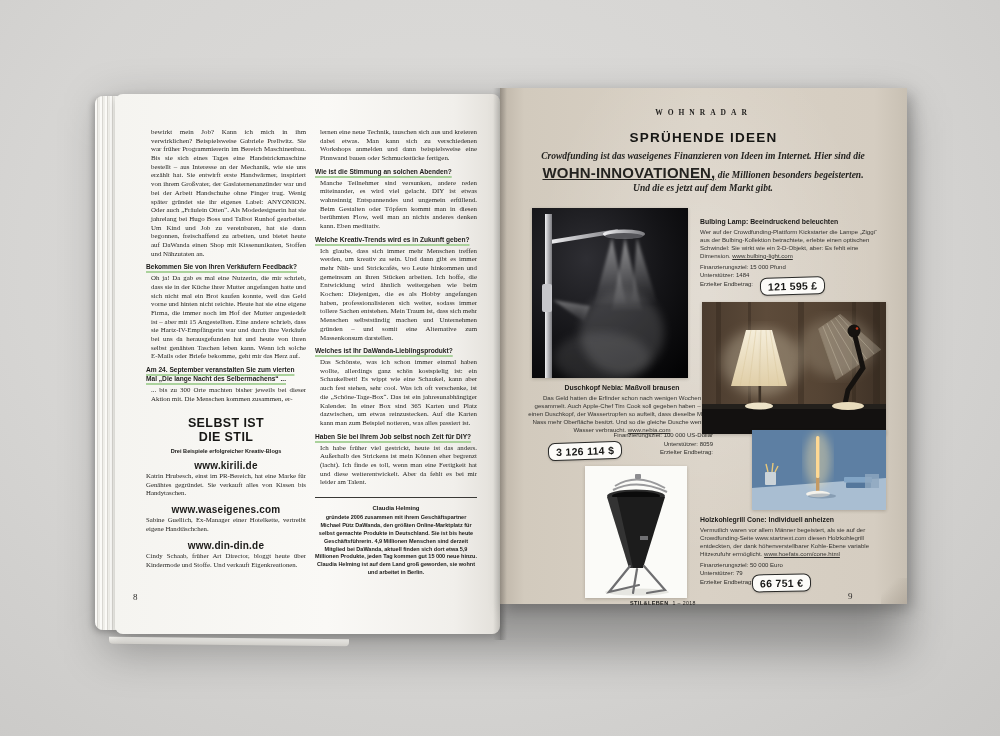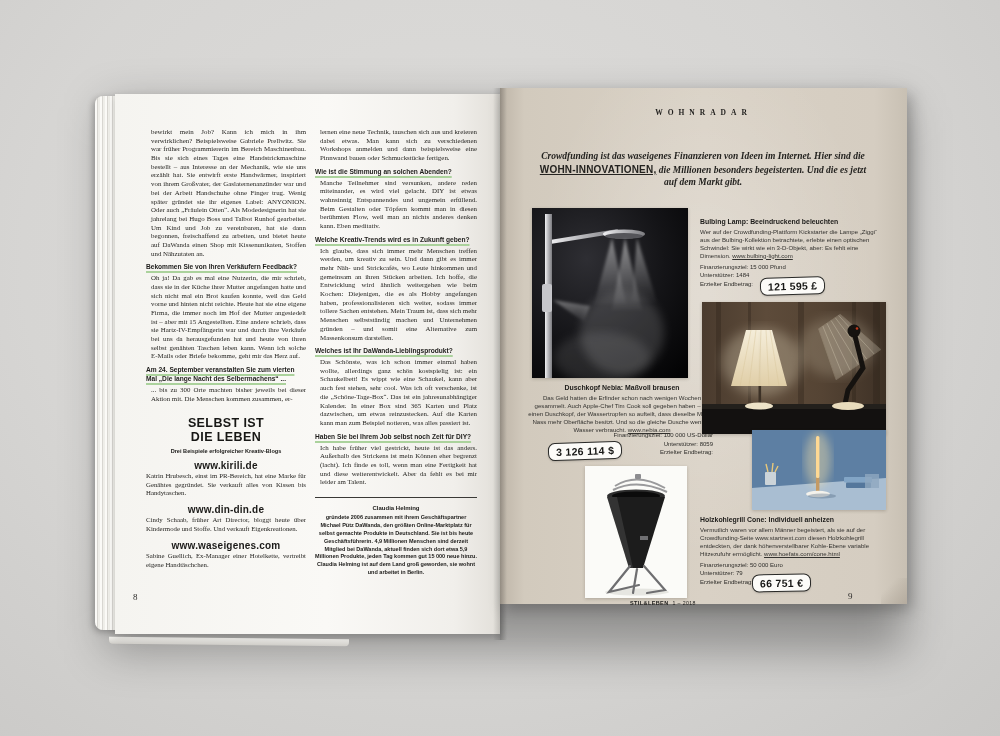--- a/index.html
+++ b/index.html
@@ -14,21 +14,21 @@
     background:rgba(0,0,0,.30);filter:blur(22px);border-radius:8px;}
   .stack-left{position:absolute;left:0;top:8px;width:24px;height:534px;
     border-radius:8px 0 0 8px;
     background:repeating-linear-gradient(90deg,#fbfaf7 0 2px,#d8d6d1 2px 3px,#efeee9 3px 5px);
     box-shadow:-2px 2px 6px rgba(0,0,0,.25);}
   .stack-bottom{position:absolute;left:14px;bottom:-5px;width:240px;height:7px;
     background:linear-gradient(180deg,#f1f0ec,#cfcdc8);transform:rotate(.6deg);
     border-radius:0 0 4px 4px;}
   .page-left{position:absolute;left:20px;top:6px;width:385px;height:540px;
     background:linear-gradient(90deg,#f5f4f0 0%,#faf9f6 55%,#f1efeb 88%,#e2dfd9 100%);
-    box-shadow:0 3px 8px rgba(0,0,0,.18);}
+    box-shadow:0 3px 8px rgba(0,0,0,.18);border-radius:8px;}
   .page-right{position:absolute;left:405px;top:0;width:407px;height:516px;
     background:
       radial-gradient(ellipse at 50% 40%, rgba(255,255,255,.25) 0%, rgba(255,255,255,0) 60%),
       linear-gradient(90deg,#beb5a8 0%,#d2cabd 6%,#d9d1c5 50%,#d5cdc1 92%,#c8c0b3 100%);
     box-shadow:4px 6px 14px rgba(0,0,0,.25);}
   .page-right::after{content:"";position:absolute;right:0;bottom:0;width:26px;height:26px;
     background:linear-gradient(315deg,#b5ac9f 0%,rgba(213,205,193,0) 70%);}
   .spine{position:absolute;left:398px;top:0;width:14px;height:552px;
     background:linear-gradient(90deg,rgba(0,0,0,0) 0%,rgba(0,0,0,.14) 48%,rgba(0,0,0,.22) 52%,rgba(0,0,0,0) 100%);z-index:5;}
 
@@ -54,21 +54,21 @@
 
   
   .kicker{position:absolute;left:0;top:20px;width:100%;text-align:center;
     font-family:"Liberation Serif",serif;font-weight:bold;font-size:7.5px;letter-spacing:5px;color:#1f1e1c;}
   .rp-title{position:absolute;left:0;top:42px;width:100%;text-align:center;
     font-size:13.5px;font-weight:bold;letter-spacing:1.2px;color:#161614;}
   .rp-intro{position:absolute;left:33px;top:62px;width:340px;text-align:center;
     font-family:"Liberation Serif",serif;font-style:italic;font-weight:bold;
     font-size:9.5px;line-height:1.32;color:#242320;}
   .rp-intro .inno{font-family:"Liberation Sans",sans-serif;font-style:normal;
-    text-decoration:underline;text-decoration-thickness:1px;letter-spacing:.2px;font-size:10px;}
+    text-decoration:underline;text-decoration-thickness:1px;letter-spacing:.2px;font-size:15px;}
   .photo{position:absolute;box-shadow:0 1px 3px rgba(60,50,40,.25);}
   .prod-head{font-size:6.9px;font-weight:bold;color:#1c1b19;margin:0 0 2.5px 0;}
   .prod-body{font-size:6.1px;line-height:1.32;color:#33322f;margin:0;}
   .prod-body .lnk{text-decoration:underline;}
   .fineprint{font-size:6px;line-height:1.45;color:#2e2d2a;}
   .badge{position:absolute;background:#fcfbf8;border:1.1px solid #2a2a28;border-radius:7px;
     padding:1.5px 7px 2.5px 7px;font-size:10.5px;font-weight:bold;color:#171715;
     letter-spacing:.3px;box-shadow:0 1px 2px rgba(0,0,0,.15);white-space:nowrap;}
   .nebia-block{position:absolute;left:28px;top:296px;width:188px;text-align:center;}
   .nebia-fine{position:absolute;left:60px;top:343px;width:153px;text-align:right;}
@@ -91,35 +91,35 @@
     <div class="col col1">
       <p class="body-p">bewirkt mein Job? Kann ich mich in ihm verwirklichen? Beispielsweise Gabriele Prellwitz. Sie war früher Programmiererin im Bereich Maschinenbau. Bis sie sich eines Tages eine Handstrickmaschine bestellt – aus Interesse an der Mechanik, wie sie uns erzählt hat. Sie entwirft erste Handwärmer, inspiriert von ihrem Großvater, der Gaslaternenanzünder war und bei der Arbeit Handschuhe ohne Finger trug. Wenig später gründet sie ihr eigenes Label: ANYONION. Oder auch „Fräulein Otten“. Als Modedesignerin hat sie jahrelang bei Hugo Boss und Talbot Runhof gearbeitet. Um Kind und Job zu vereinbaren, hat sie dann begonnen, freischaffend zu arbeiten, und bietet heute auf DaWanda einen Shop mit Kissenunikaten, Stoffen und Nähzutaten an.</p>
       <div class="q"><span>Bekommen Sie von Ihren Verkäufern Feedback?</span></div>
       <p class="body-p">Oh ja! Da gab es mal eine Nutzerin, die mir schrieb, dass sie in der Küche ihrer Mutter angefangen hatte und sich nicht mal ein Brot kaufen konnte, weil das Geld vorne und hinten nicht reichte. Heute hat sie eine eigene Firma, die immer noch im Hof der Mutter angesiedelt ist – aber mit 15 Angestellten. Eine andere schrieb, dass sie Hartz-IV-Empfängerin war und durch ihre Verkäufe bei uns da herausgefunden hat und heute von ihren selbst genähten Taschen leben kann. Wenn ich solche E-Mails oder Briefe bekomme, geht mir das Herz auf.</p>
       <div class="q"><span>Am 24. September veranstalten Sie zum vierten Mal „Die lange Nacht des Selbermachens“ ...</span></div>
       <p class="body-p">... bis zu 300 Orte machten bisher jeweils bei dieser Aktion mit. Die Menschen kommen zusammen, er-</p>
 
       <div class="selbst-box">
         <div class="selbst-title">
           <div>SELBST IST</div>
-          <div>DIE LEBEN</div>
+          <div>DIE STIL</div>
         </div>
         <div class="selbst-sub">Drei Beispiele erfolgreicher Kreativ-Blogs</div>
 
         <div>
           <div class="blog-url">www.kirili.de</div>
           <div class="blog-desc">Katrin Hrubesch, einst im PR-Bereich, hat eine Marke für Genähtes gegründet. Sie verkauft alles von Kissen bis Handytaschen.</div>
         </div>
         <div>
+          <div class="blog-url">www.waseigenes.com</div>
+          <div class="blog-desc">Sabine Guellich, Ex-Manager einer Hotelkette, vertreibt eigene Handtäschchen.</div>
+        </div>
+        <div>
           <div class="blog-url">www.din-din.de</div>
           <div class="blog-desc">Cindy Schaab, früher Art Director, bloggt heute über Kindermode und Stoffe. Und verkauft Eigenkreationen.</div>
-        </div>
-        <div>
-          <div class="blog-url">www.waseigenes.com</div>
-          <div class="blog-desc">Sabine Guellich, Ex-Manager einer Hotelkette, vertreibt eigene Handtäschchen.</div>
         </div>
       </div>
     </div>
 
     <div class="col col2">
       <p class="body-p">lernen eine neue Technik, tauschen sich aus und kreieren dabei etwas. Man kann sich zu verschiedenen Workshops anmelden und dann beispielsweise eine Pinnwand bauen oder Schmuckstücke fertigen.</p>
       <div class="q"><span>Wie ist die Stimmung an solchen Abenden?</span></div>
       <p class="body-p">Manche Teilnehmer sind versunken, andere reden miteinander, es wird viel gelacht. DIY ist etwas wahnsinnig Entspannendes und ungemein erfüllend. Beim Gestalten oder Töpfern kommt man in diesen berühmten Flow, weil man an nichts anderes denken kann. Eben meditativ.</p>
       <div class="q"><span>Welche Kreativ-Trends wird es in Zukunft geben?</span></div>
       <p class="body-p">Ich glaube, dass sich immer mehr Menschen treffen werden, um kreativ zu sein. Und dann gibt es immer mehr Näh- und Strickcafés, wo Leute hinkommen und gemeinsam an ihren Stücken arbeiten. Ich hoffe, die Entwicklung wird ähnlich weitergehen wie beim Kochen: Diejenigen, die es als Hobby angefangen haben, professionalisieren sich weiter, sodass immer tollere Sachen entstehen. Mein Traum ist, dass sich mehr Menschen selbstständig machen und Unternehmen gründen – und somit eine Alternative zum Massenkonsum darstellen.</p>
@@ -134,20 +134,21 @@
         <div>gründete 2006 zusammen mit ihrem Geschäftspartner Michael Pütz DaWanda, den größten Online-Marktplatz für selbst gemachte Produkte in Deutschland. Sie ist bis heute Geschäftsführerin. 4,9 Millionen Menschen sind derzeit Mitglied bei DaWanda, aktuell finden sich dort etwa 5,9 Millionen Produkte, jeden Tag kommen gut 15 000 neue hinzu. Claudia Helming ist auf dem Land groß geworden, sie wohnt und arbeitet in Berlin.</div>
       </div>
     </div>
 
     <div class="pagenum-left">8</div>
   </div>
 
   <div class="page-right">
 
     <div class="kicker">WOHNRADAR</div>
+    <div class="rp-title">SPRÜHENDE IDEEN</div>
     <div class="rp-intro">
       <span>Crowdfunding ist das waseigenes Finanzieren von Ideen im Internet. Hier sind die </span><span class="inno">WOHN-INNOVATIONEN,</span><span> die Millionen besonders begeisterten. Und die es jetzt auf dem Markt gibt.</span>
     </div>
 
     <svg class="photo" style="left:32px;top:120px;" width="156" height="170" viewBox="0 0 156 170">
       <defs>
         <radialGradient id="showerBg" cx="35%" cy="30%" r="90%">
           <stop offset="0%" stop-color="#2e2e33"></stop>
             <stop offset="55%" stop-color="#141417"></stop>
             <stop offset="100%" stop-color="#030304"></stop>

